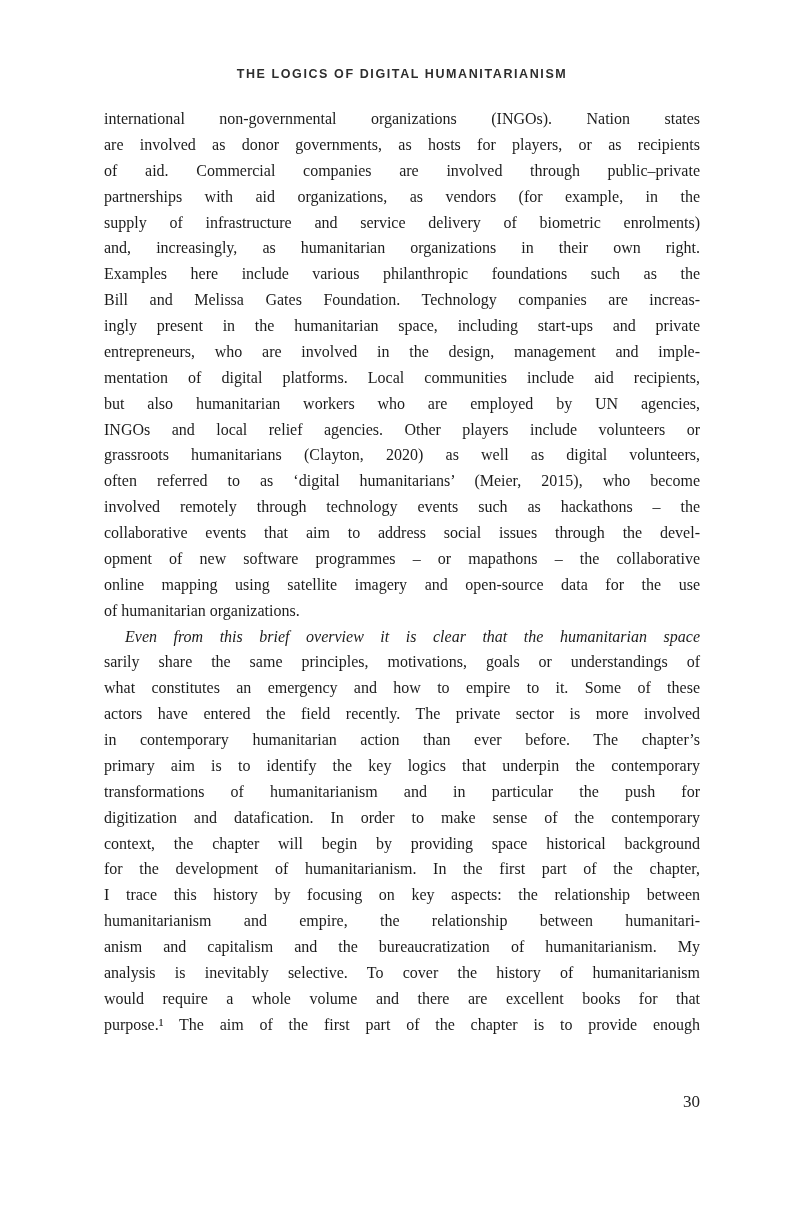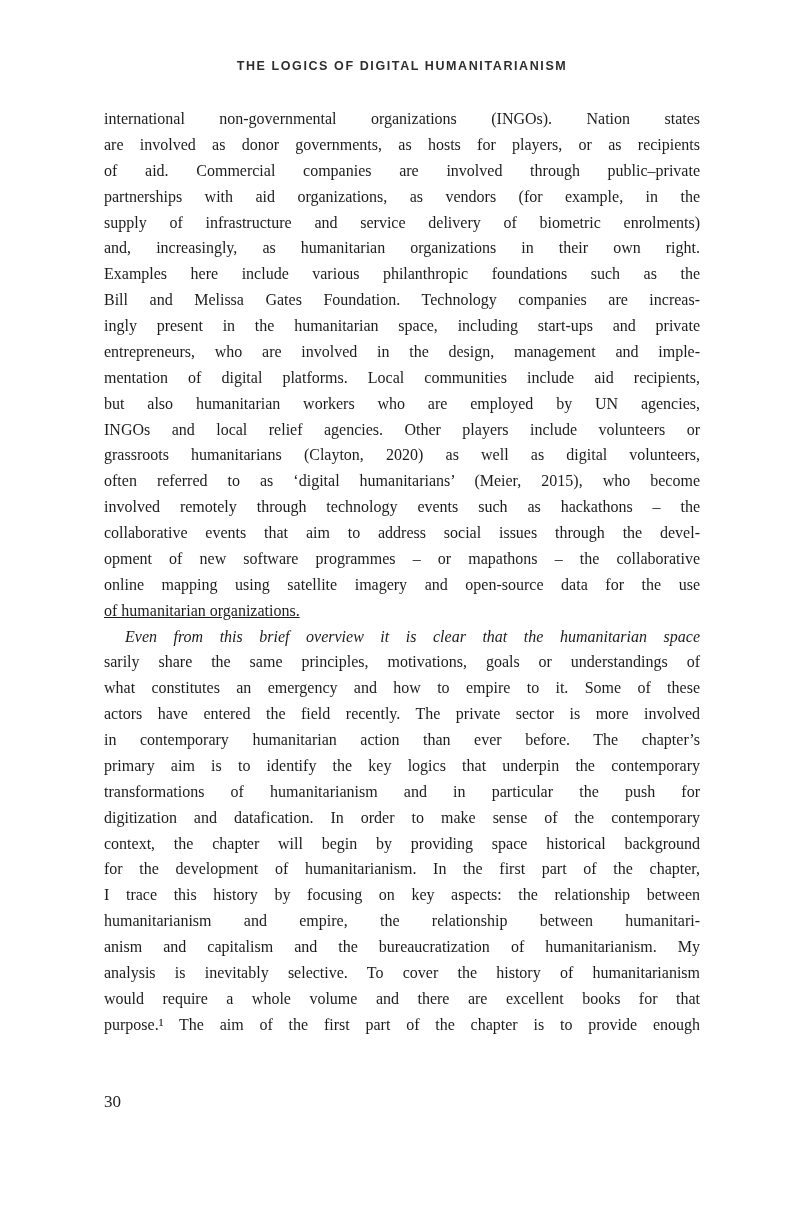--- a/index.html
+++ b/index.html
@@ -12,21 +12,21 @@
   .page {
     position: relative;
     width: 800px;
     height: 1207px;
     background: #ffffff;
     overflow: hidden;
     font-family: "Liberation Serif", serif;
   }
   .running-header {
     position: absolute;
-    top: 59px;
+    top: 67px;
     left: 104px;
     width: 596px;
     text-align: center;
     font-family: "Liberation Sans", sans-serif;
     font-size: 12.5px;
     font-weight: 600;
     letter-spacing: 1.6px;
     color: #2d2d2d;
     white-space: nowrap;
   }
@@ -43,28 +43,27 @@
     text-align: justify;
     text-align-last: justify;
     text-justify: inter-word;
   }
   .line.indent {
     text-indent: 21px;
     font-style: italic;
   }
   .line.para-end {
     text-align-last: left;
-    text-decoration: underline;
   }
   .page-number {
     position: absolute;
     top: 1092px;
     left: 104px;
     width: 596px;
-    text-align: left;
+    text-align: right;
     font-size: 17px;
     color: #222222;
   }
 </style>
 </head>
 <body>
 
 <div class="page">
   <div class="running-header">THE LOGICS OF DIGITAL HUMANITARIANISM</div>
 

